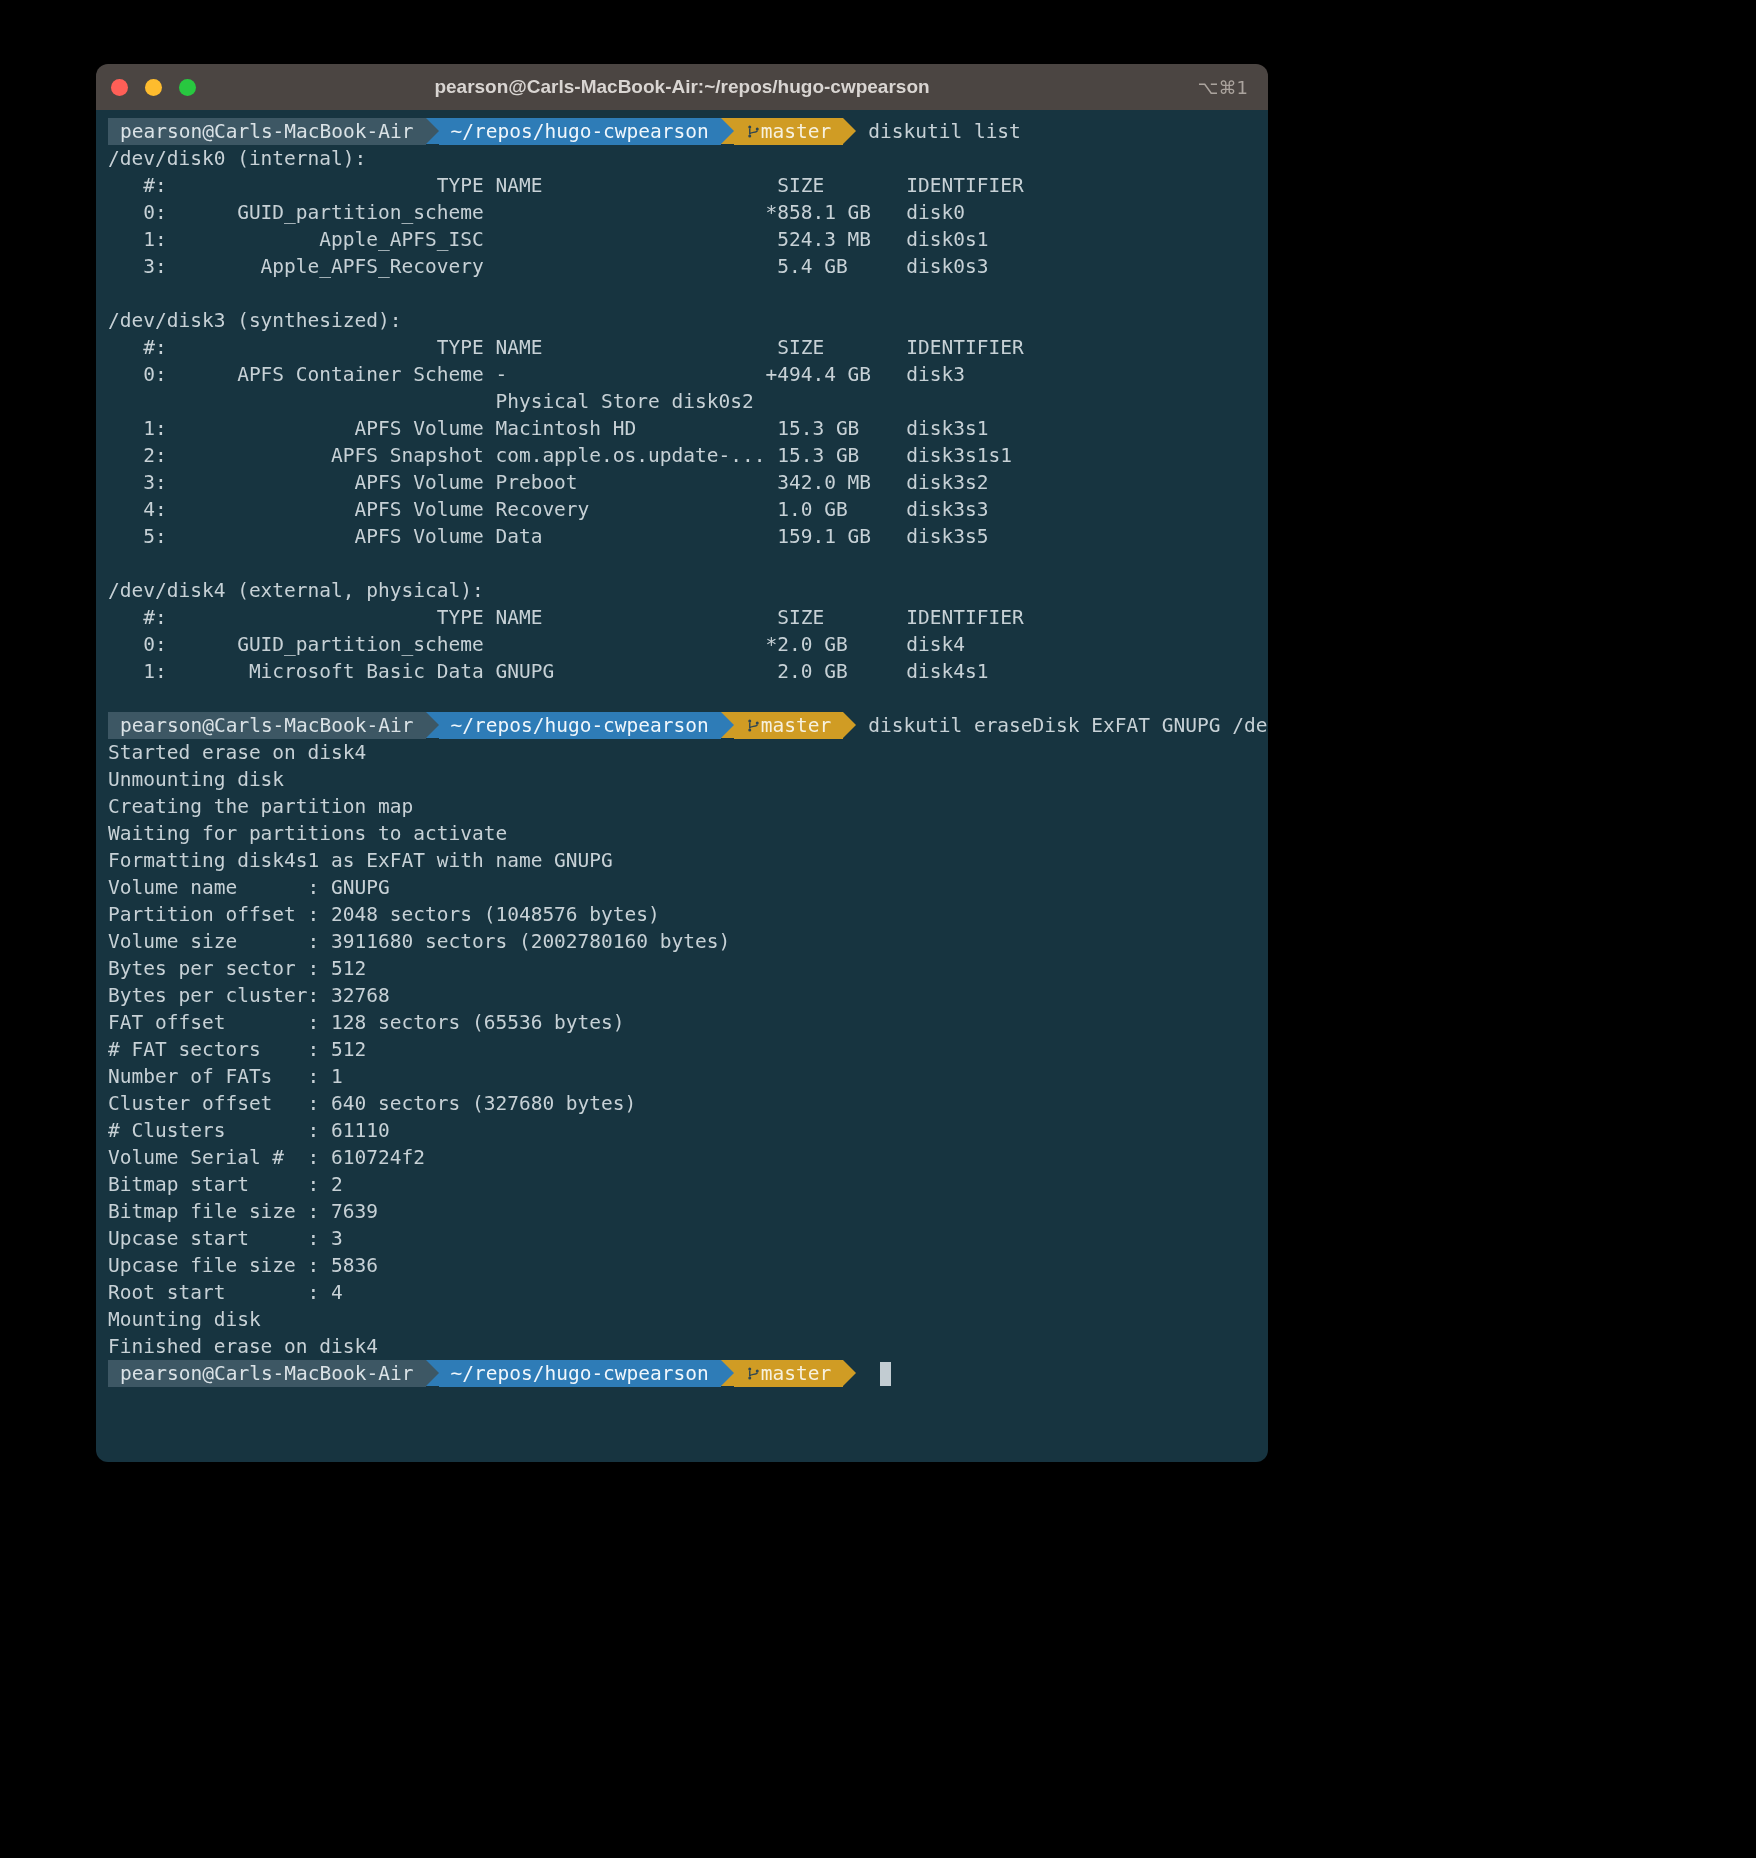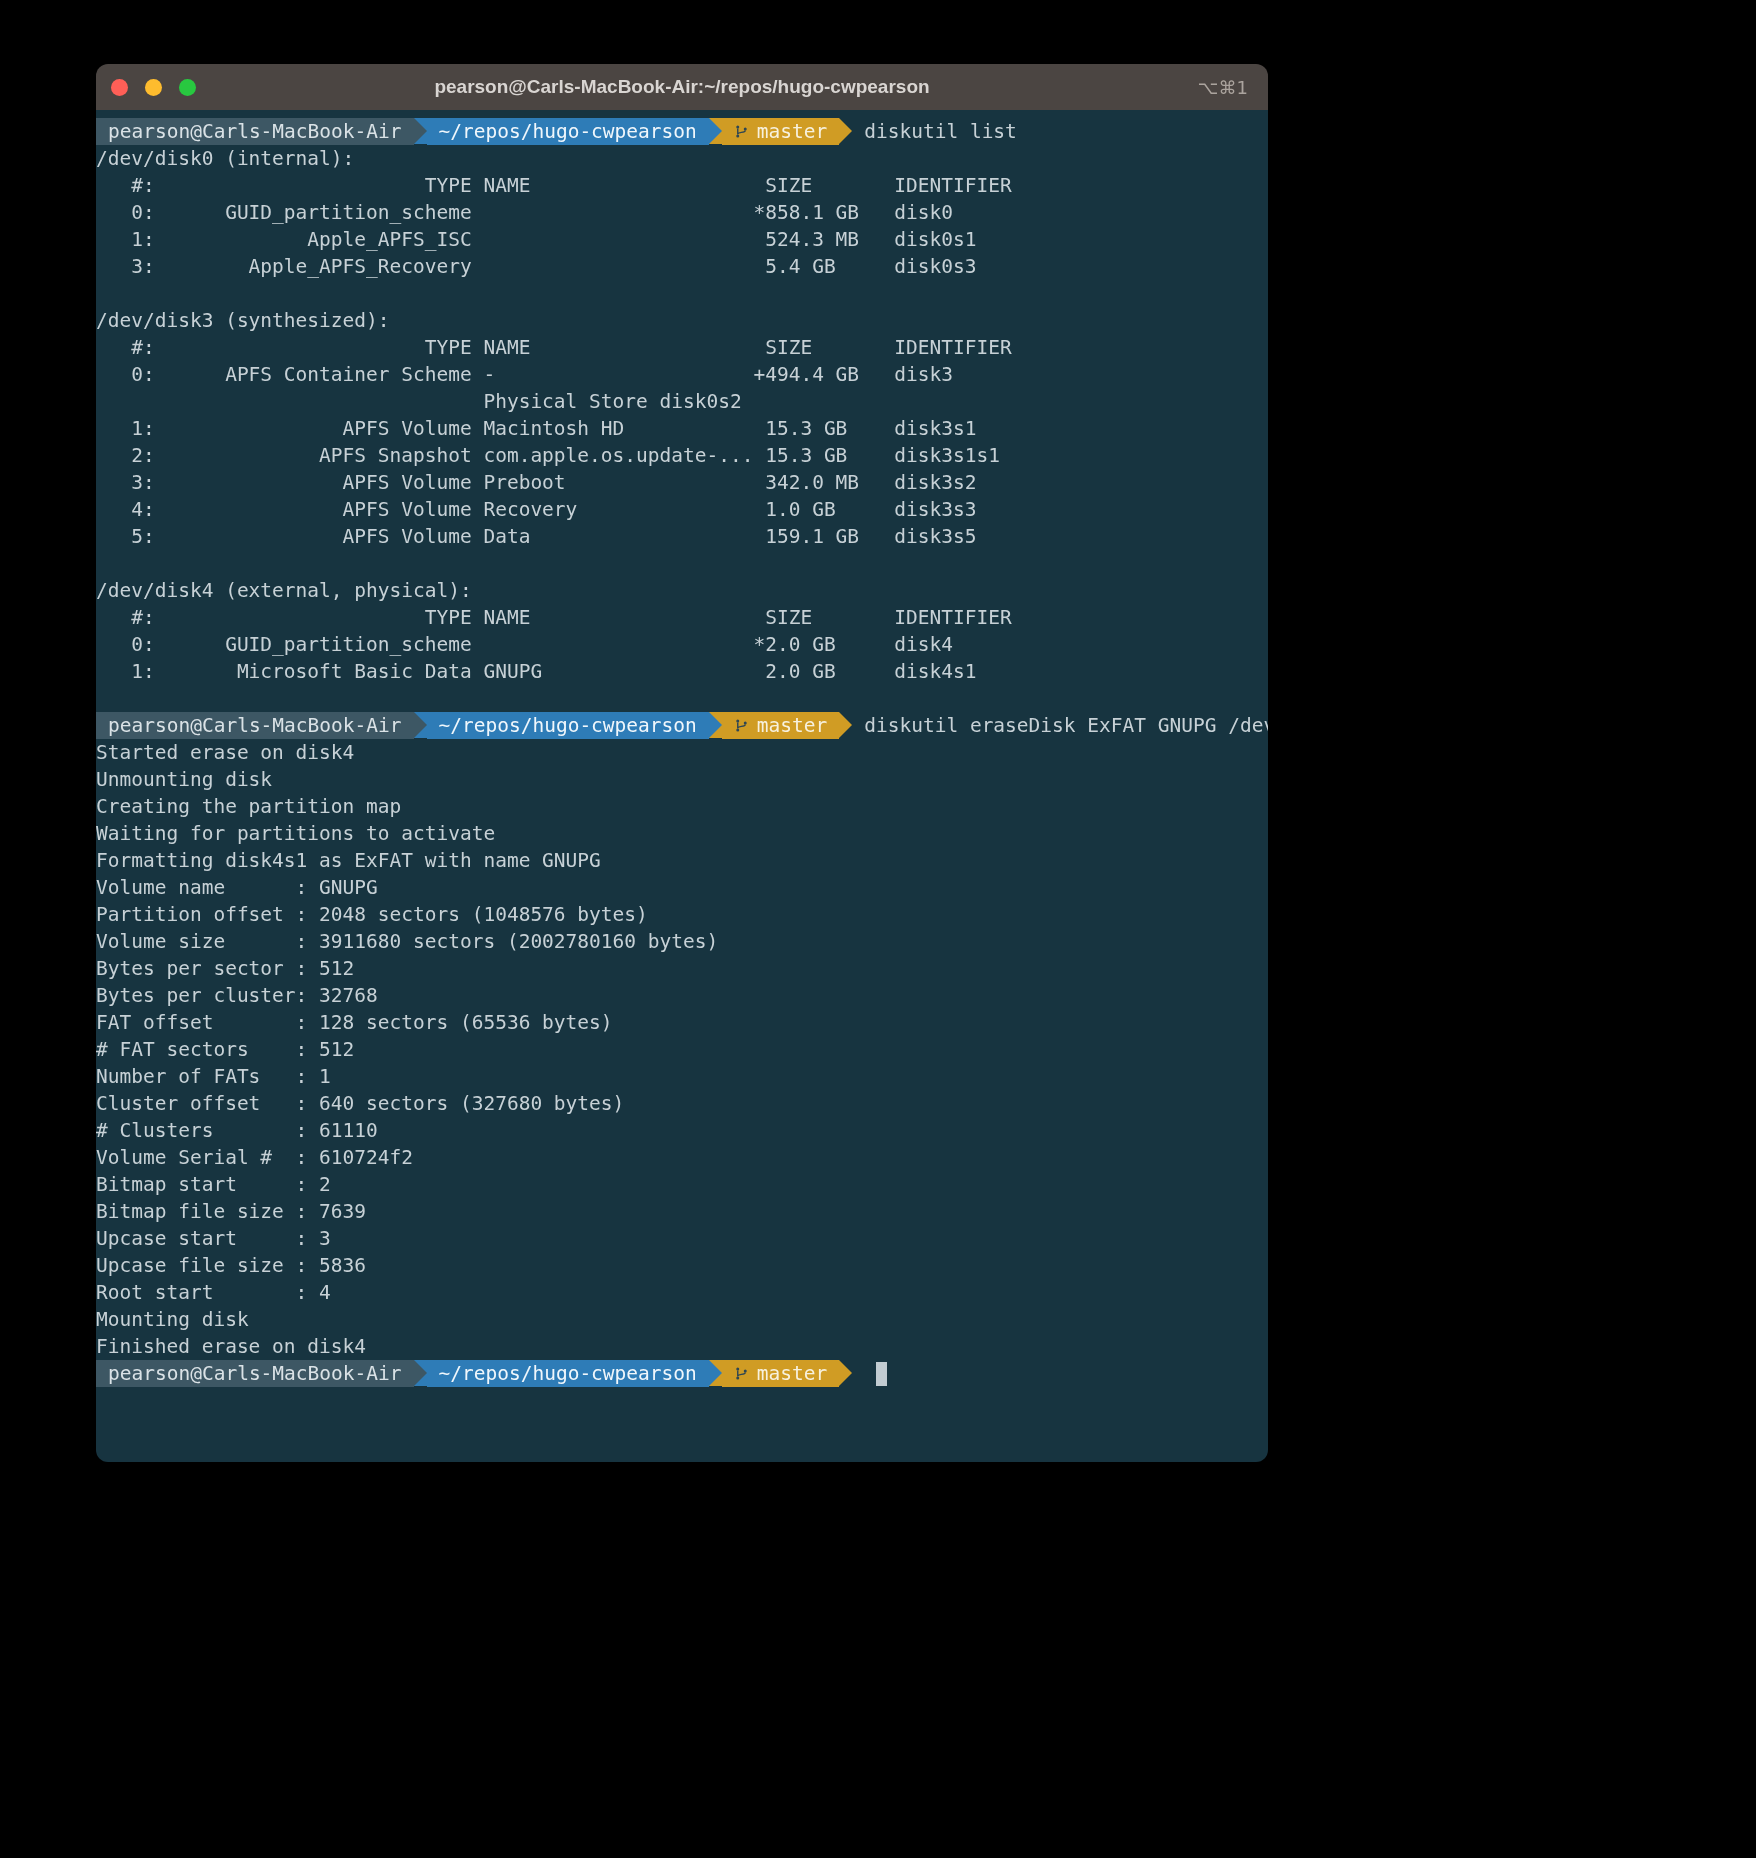--- a/index.html
+++ b/index.html
@@ -41,31 +41,31 @@
   .light.green{background:var(--light-green);}
   .title{
     position:absolute;left:0;right:0;text-align:center;
     color:var(--titlebar-fg);font-size:19px;font-weight:bold;
   }
   .shortcut{
     position:absolute;right:20px;color:var(--shortcut-fg);font-size:18px;
     font-family:"DejaVu Sans",sans-serif;
   }
   .terminal{
-    flex:1;background:var(--terminal-bg);padding:8px 0 8px 0;
+    flex:1;background:var(--terminal-bg);padding:8px 0 8px 12px;
     font-family:"DejaVu Sans Mono",monospace;
     font-size:19.5px;line-height:27px;color:var(--text);
     overflow:hidden;cursor:text;
   }
   .line{white-space:pre;height:27px;}
   .line.prompt{display:flex;align-items:stretch;white-space:nowrap;}
   .seg{display:inline-flex;align-items:center;padding:0 12px;height:27px;}
   .seg-user{background:var(--seg-user-bg);color:var(--seg-user-fg);}
   .seg-path{background:var(--seg-path-bg);color:var(--seg-path-fg);}
-  .seg-git{background:var(--seg-git-bg);color:var(--seg-git-fg);gap:8px;text-align:right;}
+  .seg-git{background:var(--seg-git-bg);color:var(--seg-git-fg);text-align:right;}
   .arrow{width:0;height:0;display:inline-block;
     border-top:13.5px solid transparent;border-bottom:13.5px solid transparent;
     border-left:13px solid transparent;}
   .arrow-user{border-left-color:var(--seg-user-bg);background:var(--seg-path-bg);}
   .arrow-path{border-left-color:var(--seg-path-bg);background:var(--seg-git-bg);}
   .arrow-git{border-left-color:var(--seg-git-bg);background:transparent;}
   .branch-icon{width:15px;height:15px;}
   .branch-icon circle{fill:var(--branch-icon);}
   .branch-icon path{stroke:var(--branch-icon);stroke-width:1.5;fill:none;}
   .cmd{padding-left:12px;white-space:pre;color:var(--text);display:inline-flex;align-items:center;}

